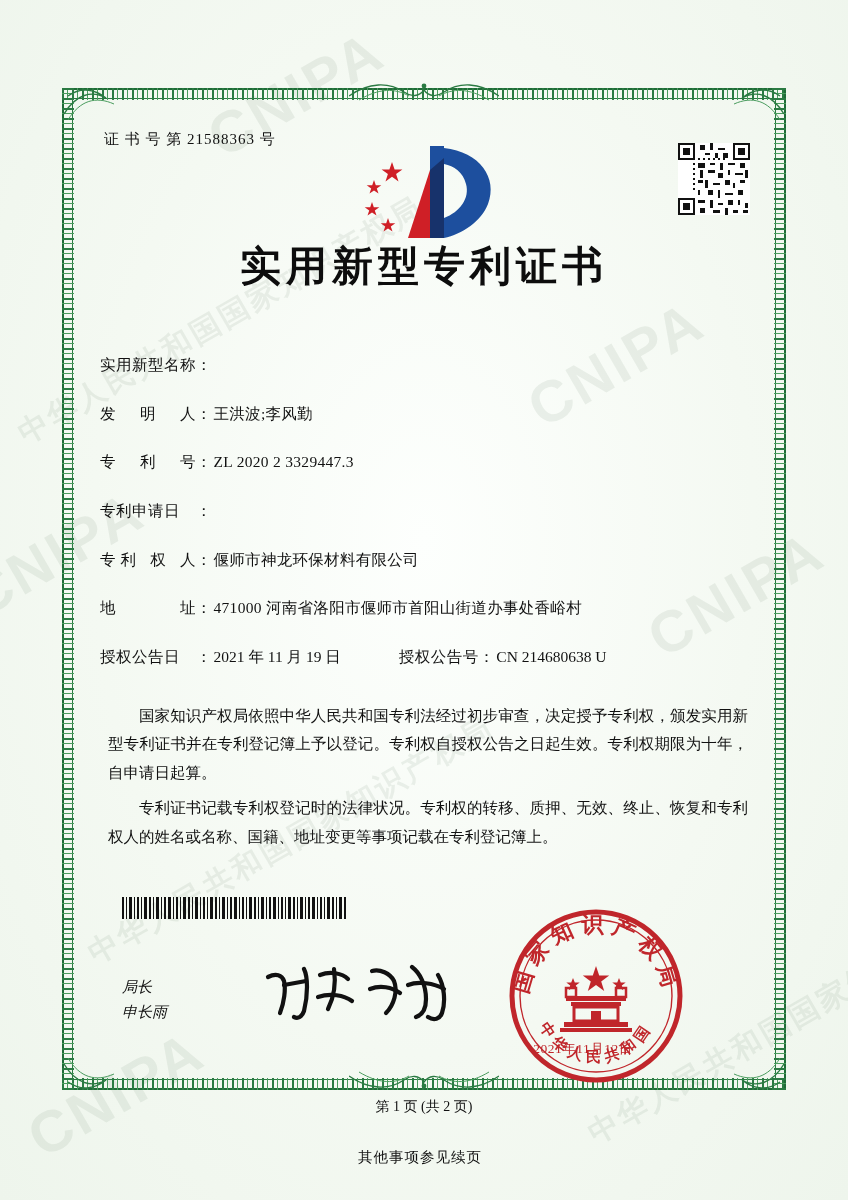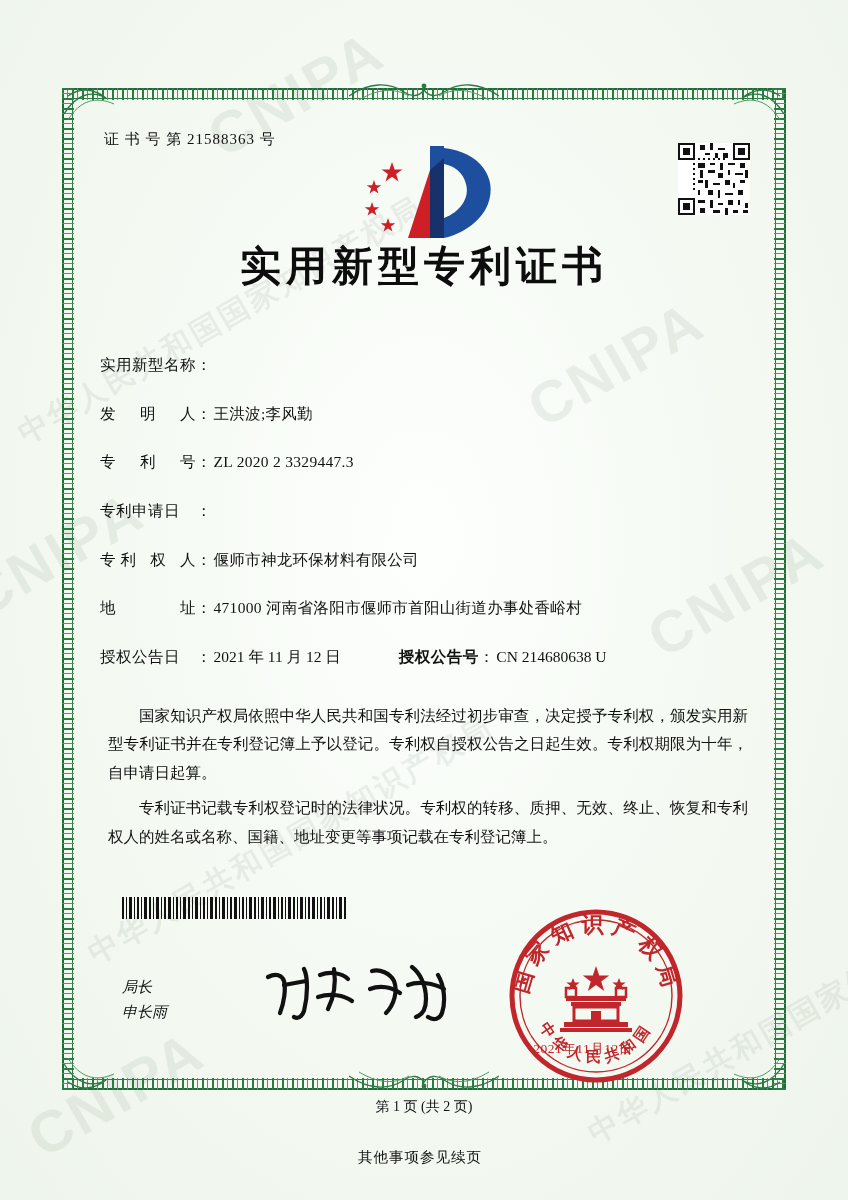--- a/index.html
+++ b/index.html
@@ -176,21 +176,20 @@
     flex: 0 0 auto;
     padding-right: 2px;
   }
   .field-value {
     flex: 1 1 auto;
     letter-spacing: 0.3px;
   }
   .field-row.inline-pair .pair-second-label {
     margin-left: 58px;
     letter-spacing: 0.5px;
-    font-weight: bold;
   }
 
   .paragraphs {
     margin-top: 34px;
     font-size: 15.5px;
     line-height: 1.85;
     color: #111;
     text-align: justify;
   }
   .paragraphs p {
@@ -461,21 +460,21 @@
           <span>地</span>
           <span>址</span>
         </span>
         <span class="field-colon">：</span>
         <span class="field-value">471000 河南省洛阳市偃师市首阳山街道办事处香峪村</span>
       </div>
 
       <div class="field-row inline-pair">
         <span class="field-label">授权公告日</span>
         <span class="field-colon">：</span>
-        <span>2021 年 11 月 12 日</span>
+        <span>2021 年 11 月 19 日</span>
         <span class="pair-second-label">授权公告号</span>
         <span class="field-colon">：</span>
         <span>CN 214680638 U</span>
       </div>
 
     </div>
 
     <div class="paragraphs">
       <p>国家知识产权局依照中华人民共和国专利法经过初步审查，决定授予专利权，颁发实用新型专利证书并在专利登记簿上予以登记。专利权自授权公告之日起生效。专利权期限为十年，自申请日起算。</p>
       <p>专利证书记载专利权登记时的法律状况。专利权的转移、质押、无效、终止、恢复和专利权人的姓名或名称、国籍、地址变更等事项记载在专利登记簿上。</p>

